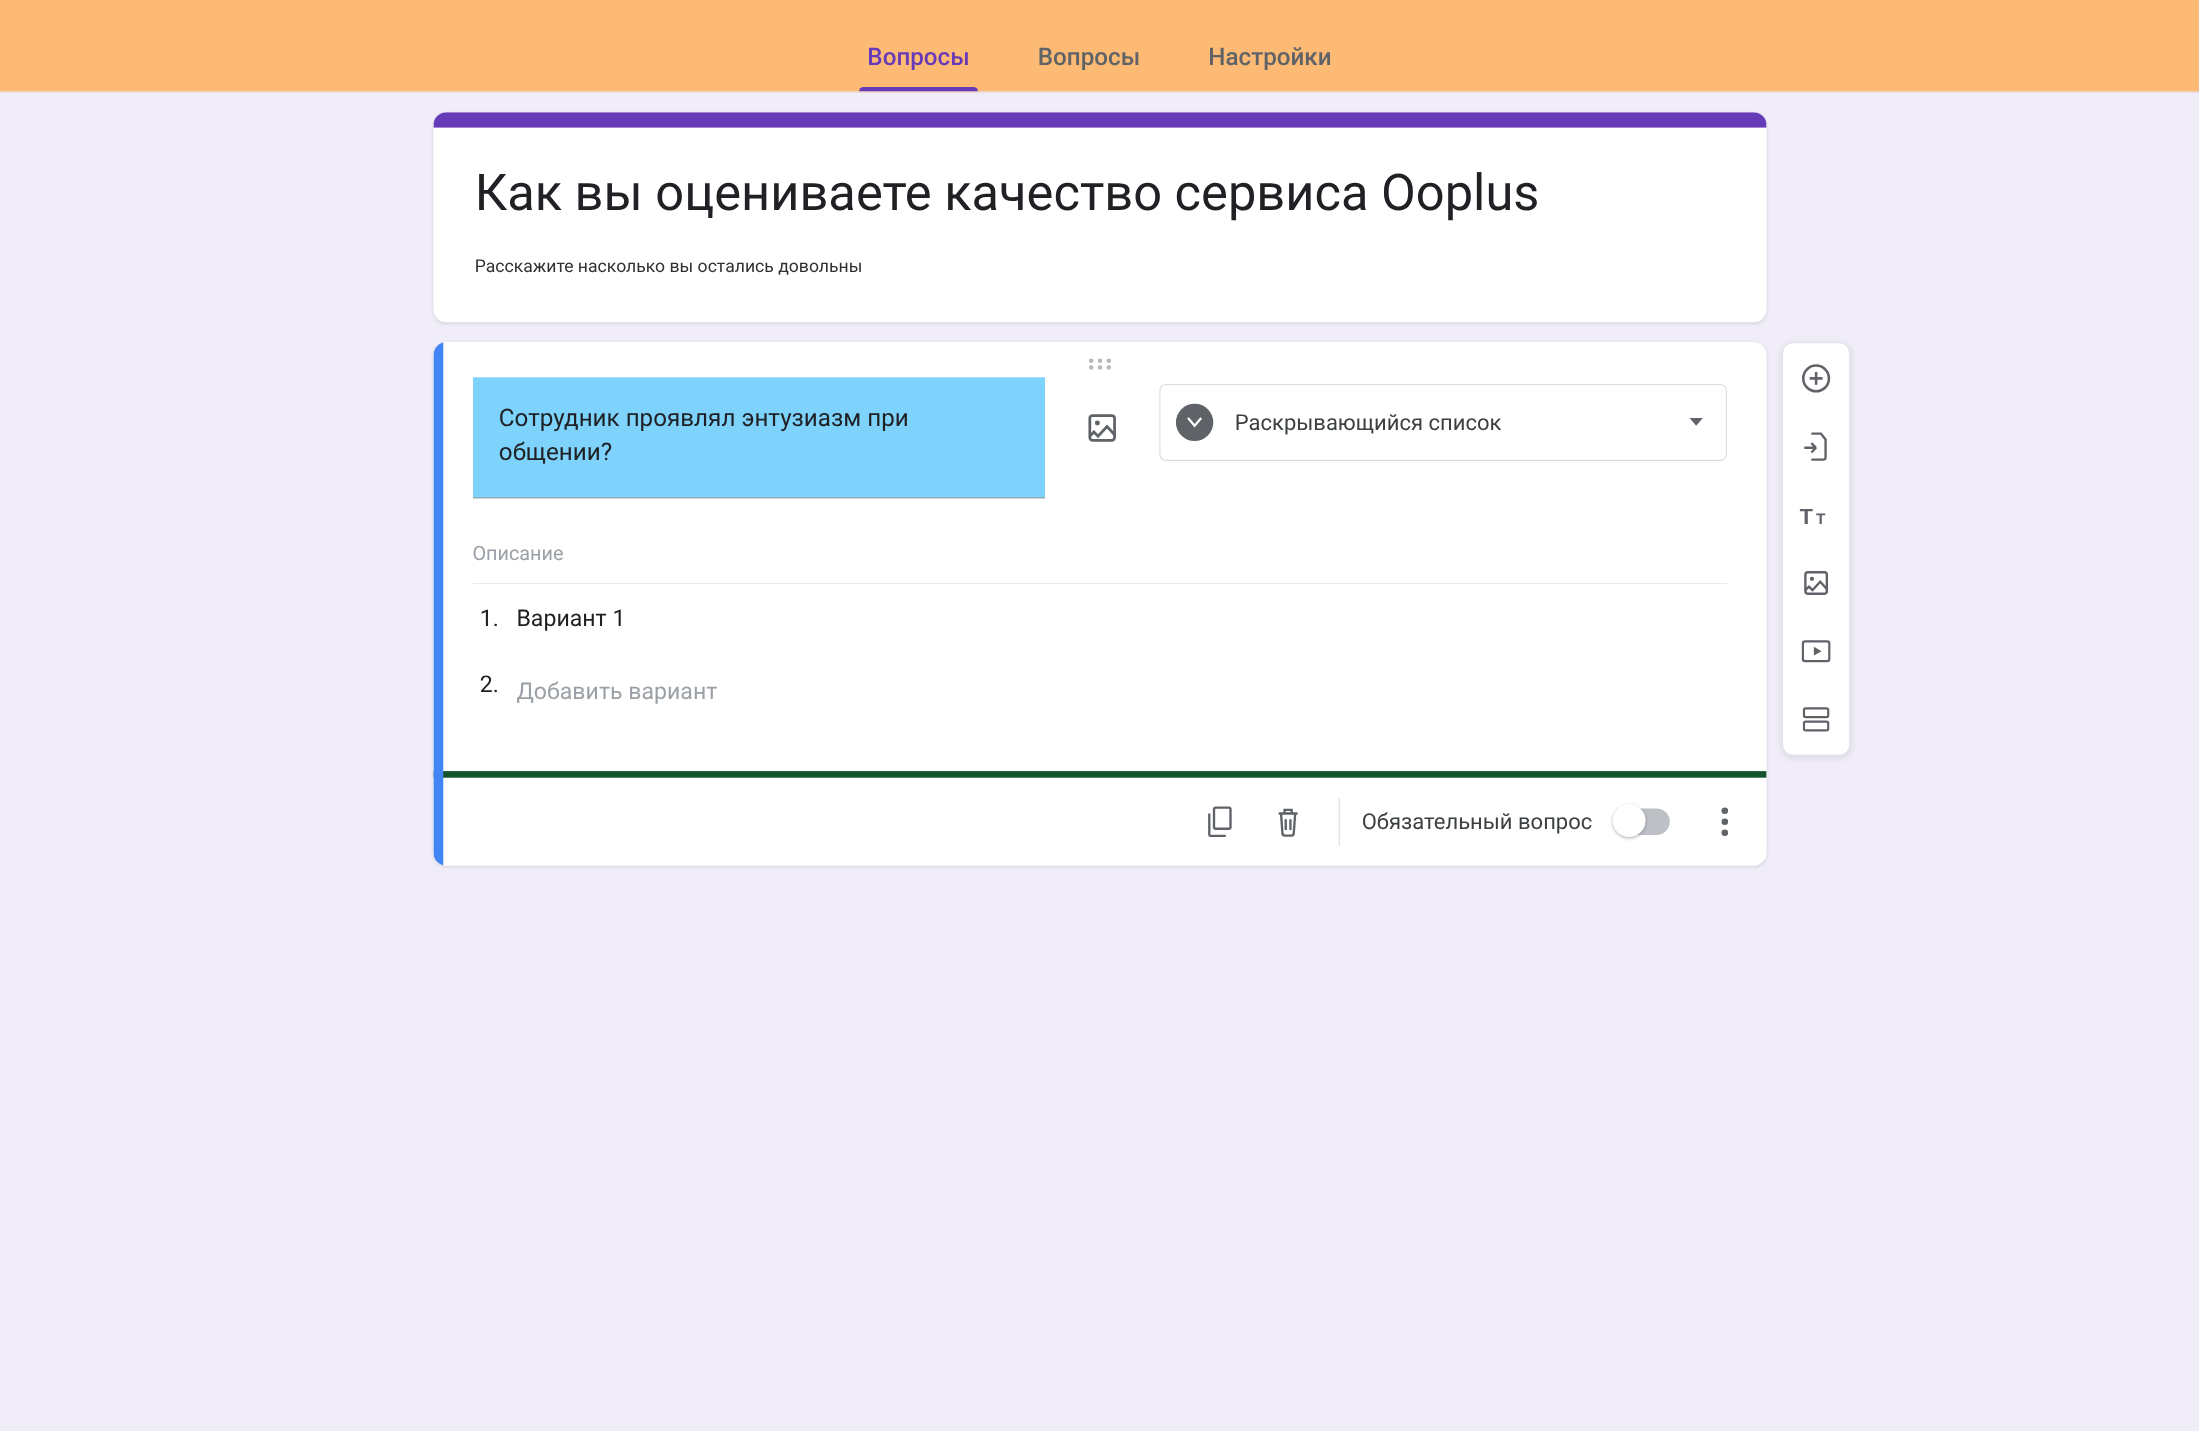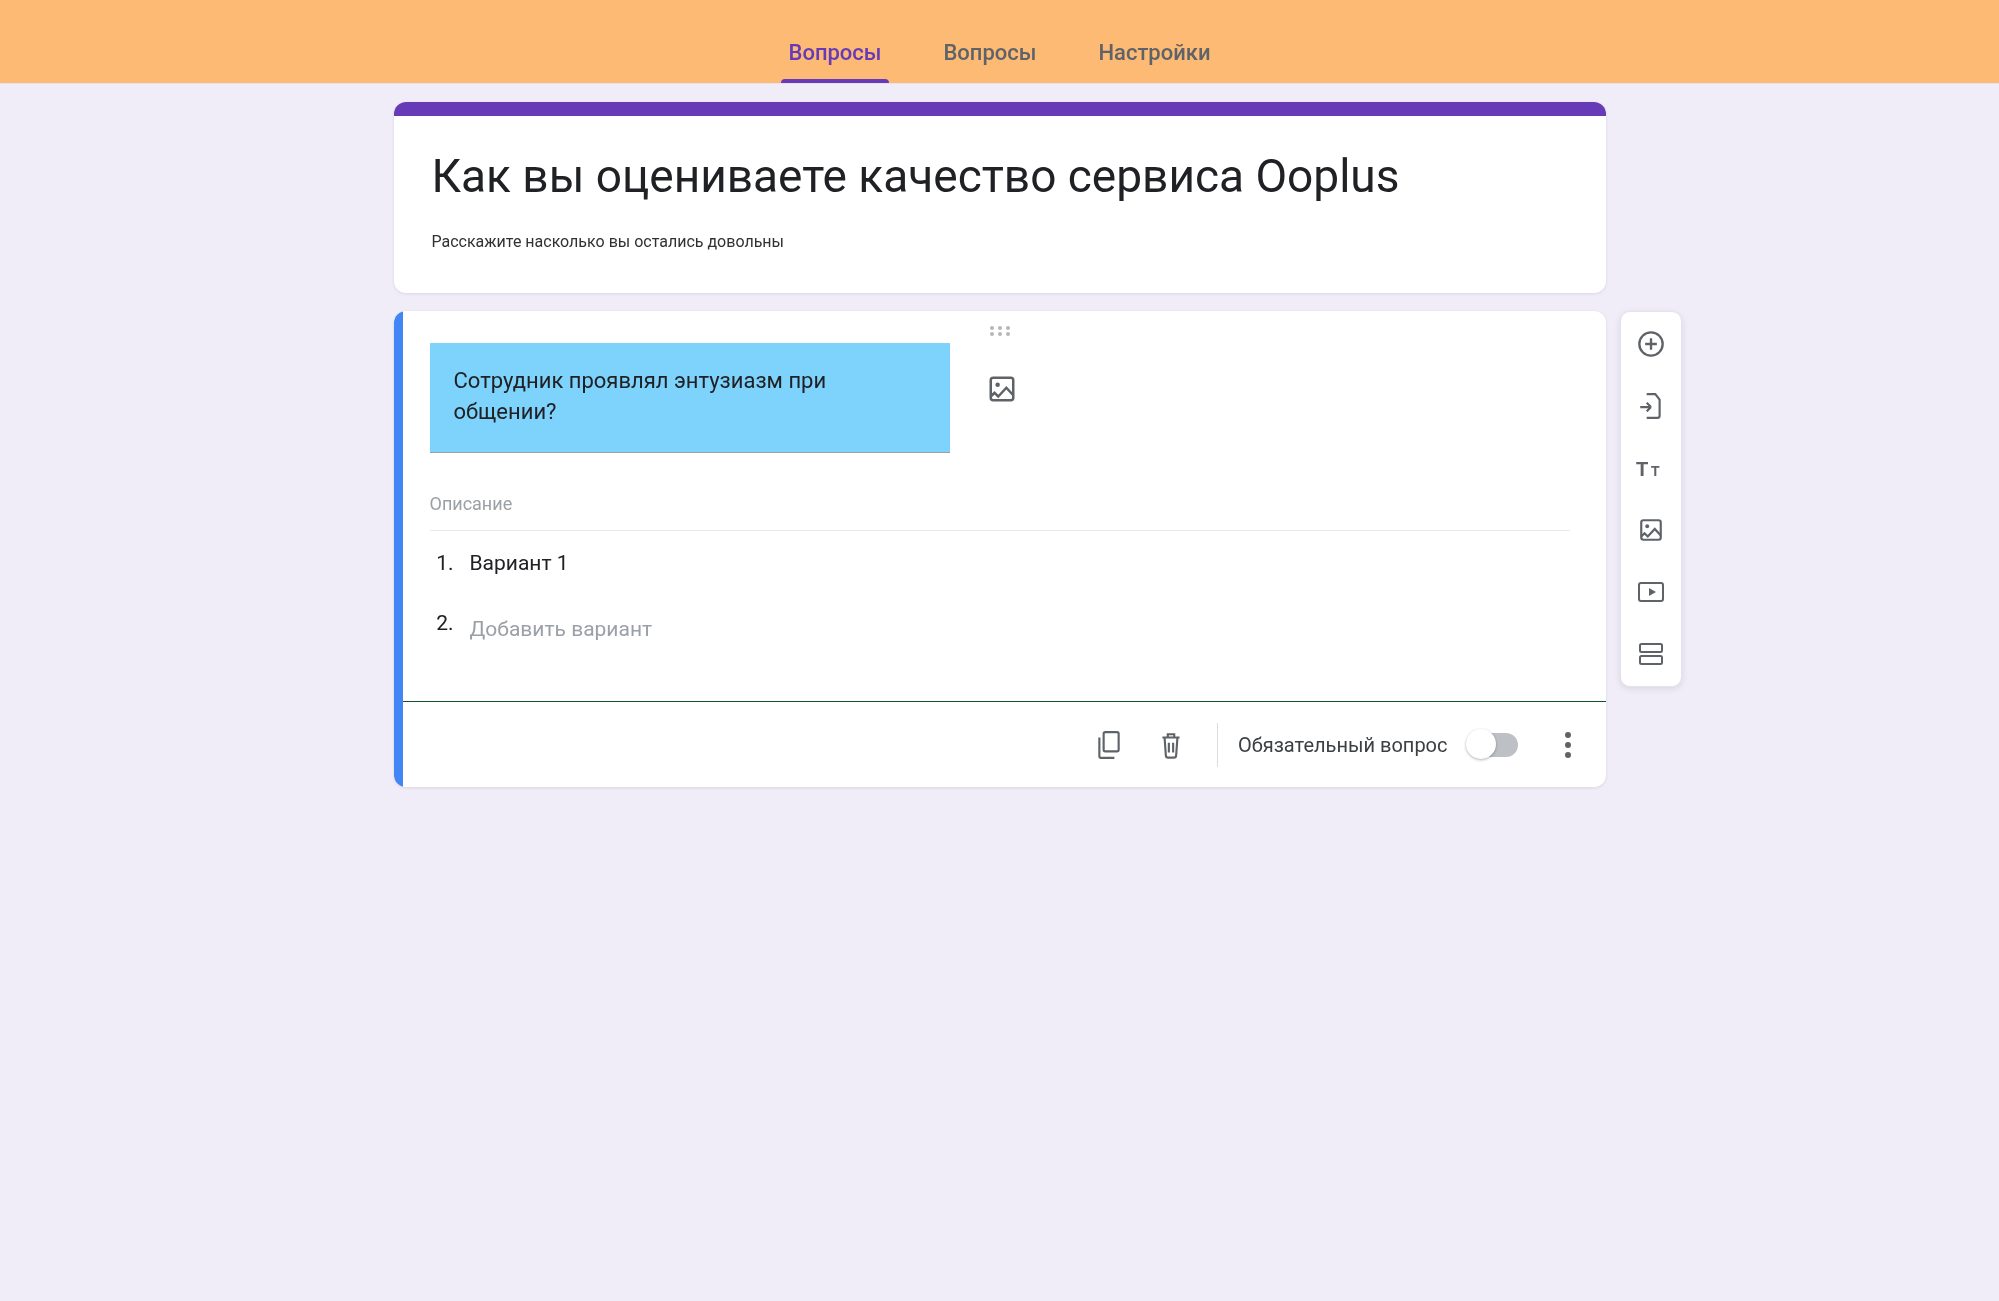--- a/index.html
+++ b/index.html
@@ -177,21 +177,21 @@
     align-items: center;
     gap: 16px;
   }
   .opt-num { width: 24px; text-align: right; color: #202124; }
   .opt-text { color: #202124; cursor: text; }
   .opt-placeholder { color: #9aa0a6; cursor: text; margin-top: 12px; }
 
   
   .q-footer {
     margin-top: 60px;
-    border-top: 1px solid #14532d;
+    border-top: 6px solid #14532d;
     height: 86px;
     display: flex;
     align-items: center;
     justify-content: flex-end;
     gap: 10px;
     padding-right: 12px;
   }
   .icon-btn {
     width: 52px; height: 52px;
     display: flex; align-items: center; justify-content: center;
@@ -294,20 +294,33 @@
             <div class="q-title-field">Сотрудник проявлял энтузиазм при общении?</div>
 
             <div class="img-btn">
               <svg width="30" height="30" viewBox="0 0 24 24">
                 <rect x="3" y="3" width="18" height="18" rx="2" fill="none" stroke="currentColor" stroke-width="2"></rect>
                 <circle cx="8.5" cy="8.5" r="1.8" fill="currentColor"></circle>
                 <path d="M21 17l-5.5-6L9 18l-3-3L3 18" fill="none" stroke="currentColor" stroke-width="2"></path>
               </svg>
             </div>
 
+            <div class="type-select">
+              <div class="chip">
+                <svg width="14" height="10" viewBox="0 0 14 10">
+                    <path d="M1 1l6 7 6-7" fill="none" stroke="#fff" stroke-width="2"></path>
+                  </svg>
+              </div>
+              <div class="label">Раскрывающийся список</div>
+              <div class="caret">
+                <svg width="14" height="10" viewBox="0 0 14 10">
+                    <path d="M1 1l6 7 6-7" fill="currentColor"></path>
+                  </svg>
+              </div>
+            </div>
           </div>
 
           <div class="q-desc">Описание</div>
 
           <div class="options">
             <div class="opt-row">
               <div class="opt-num">1.</div>
               <div class="opt-text">Вариант 1</div>
             </div>
             <div class="opt-row">

